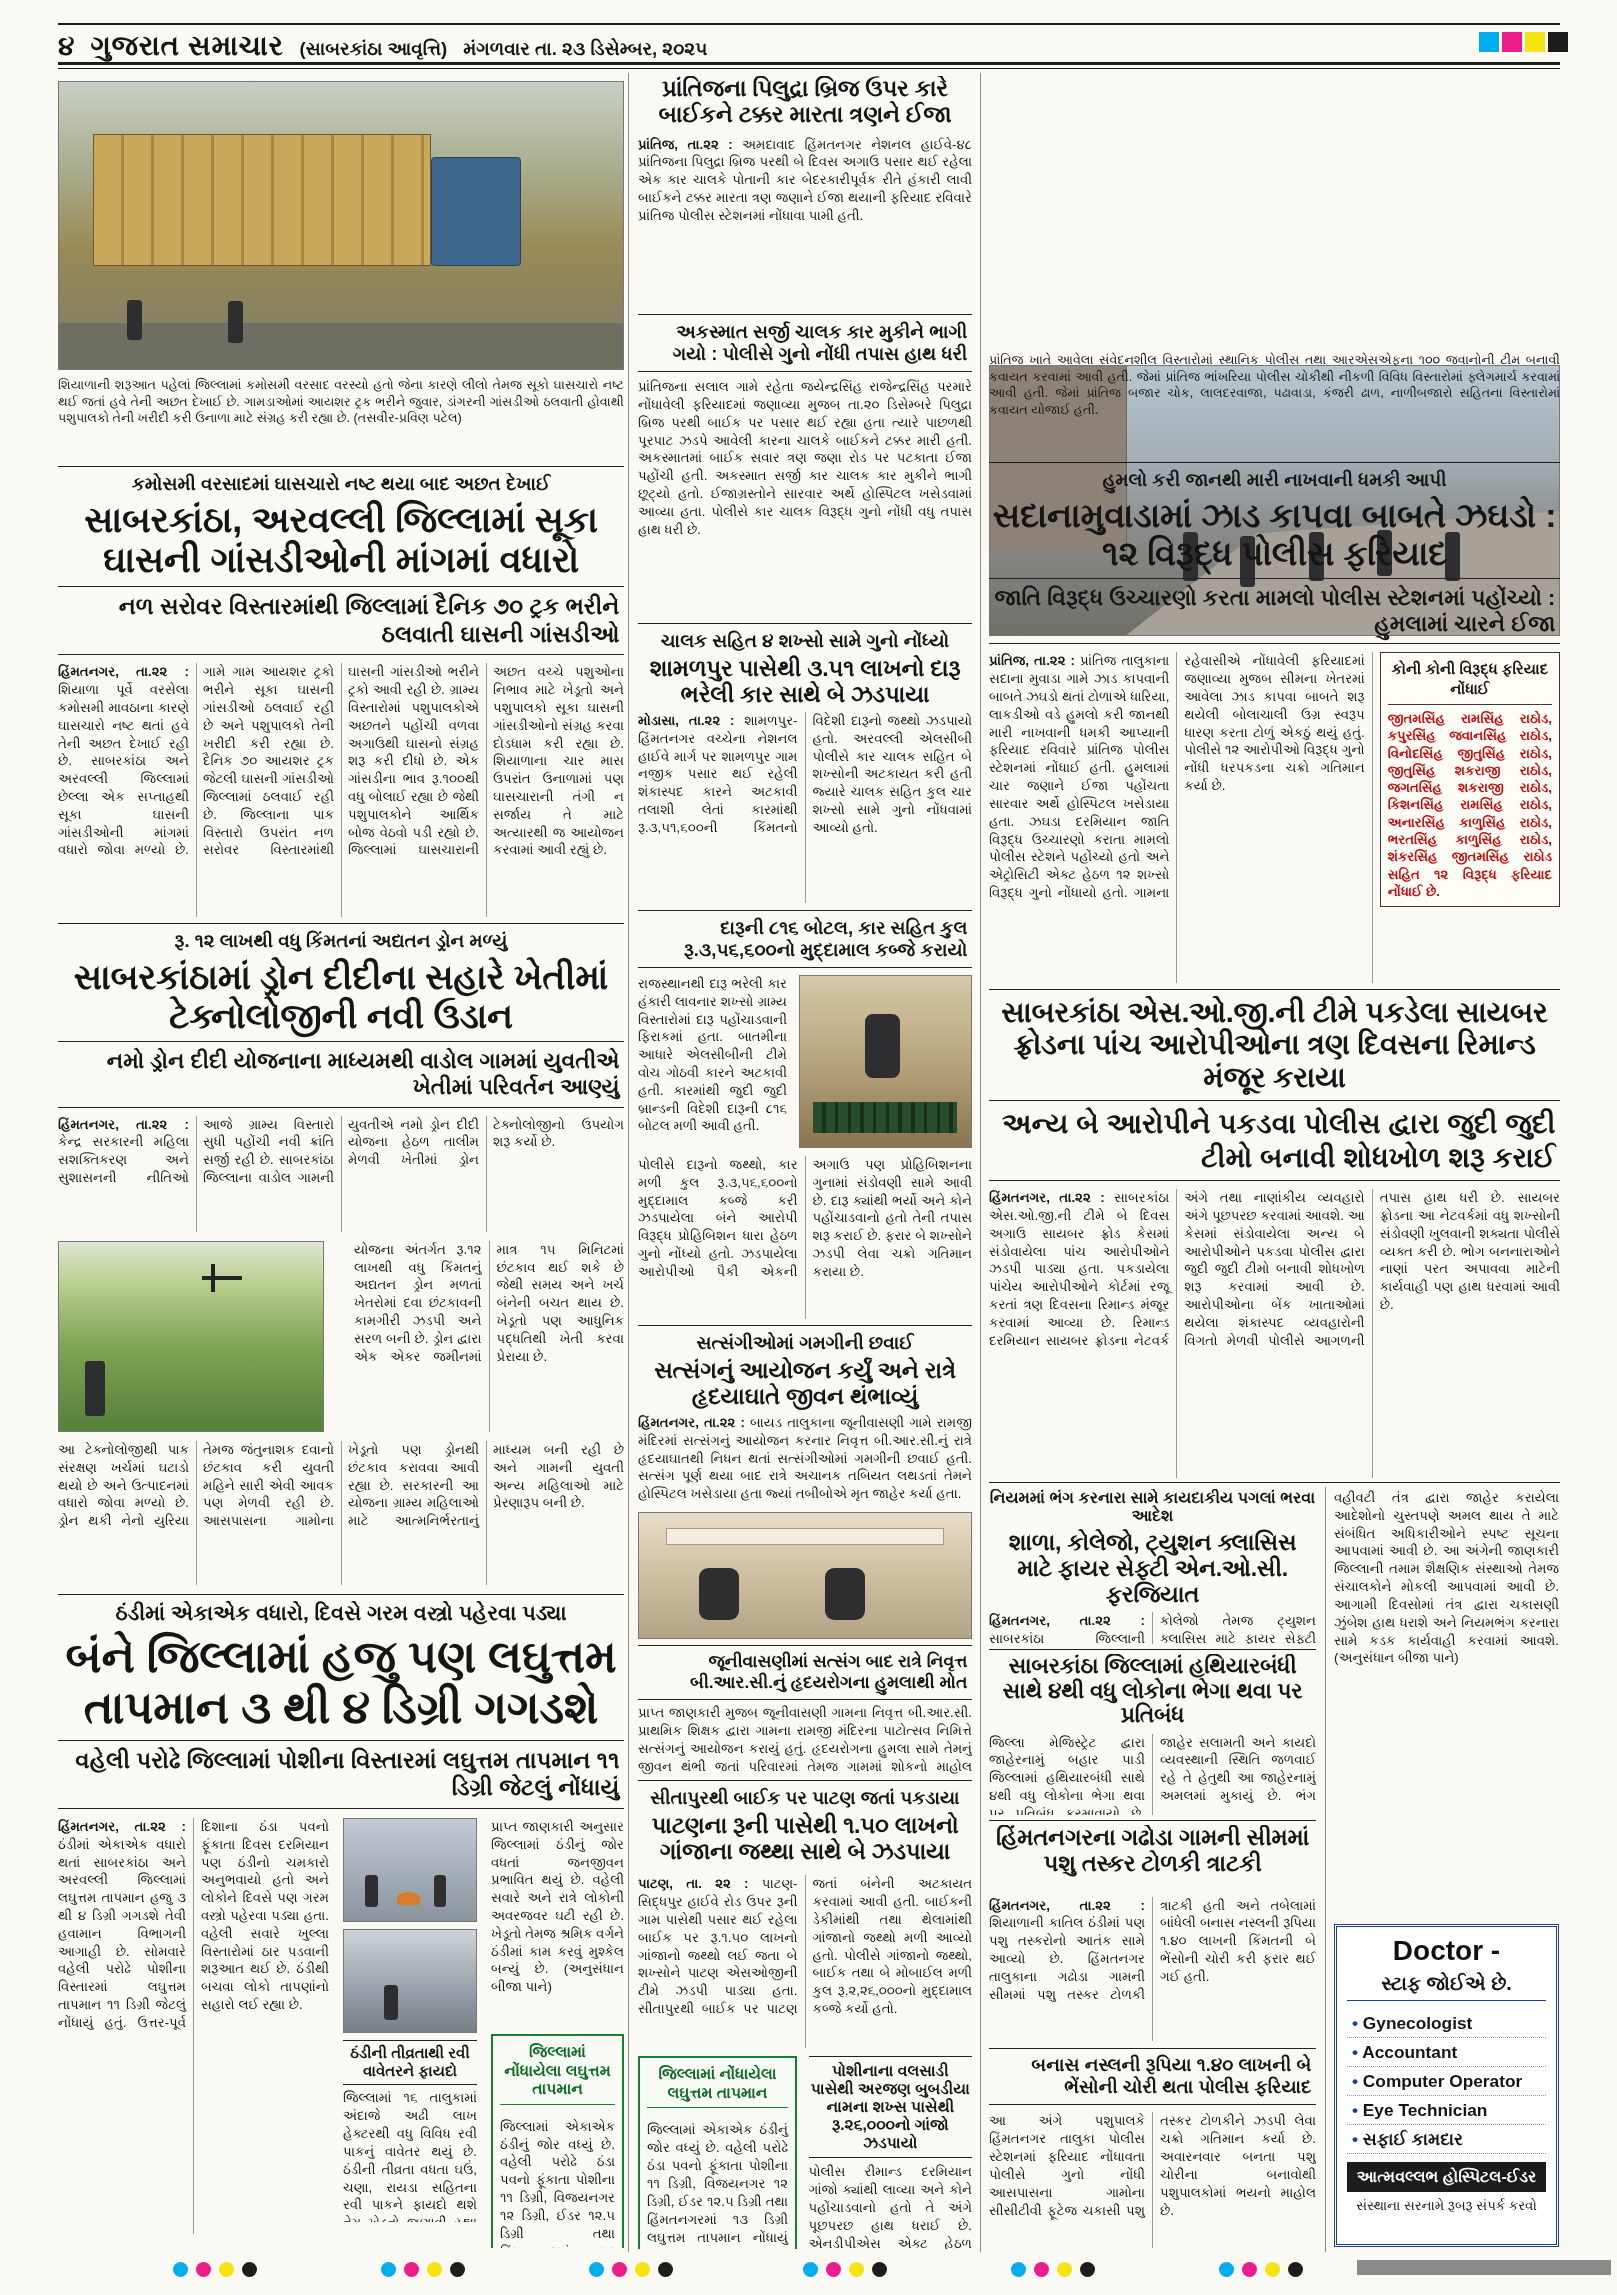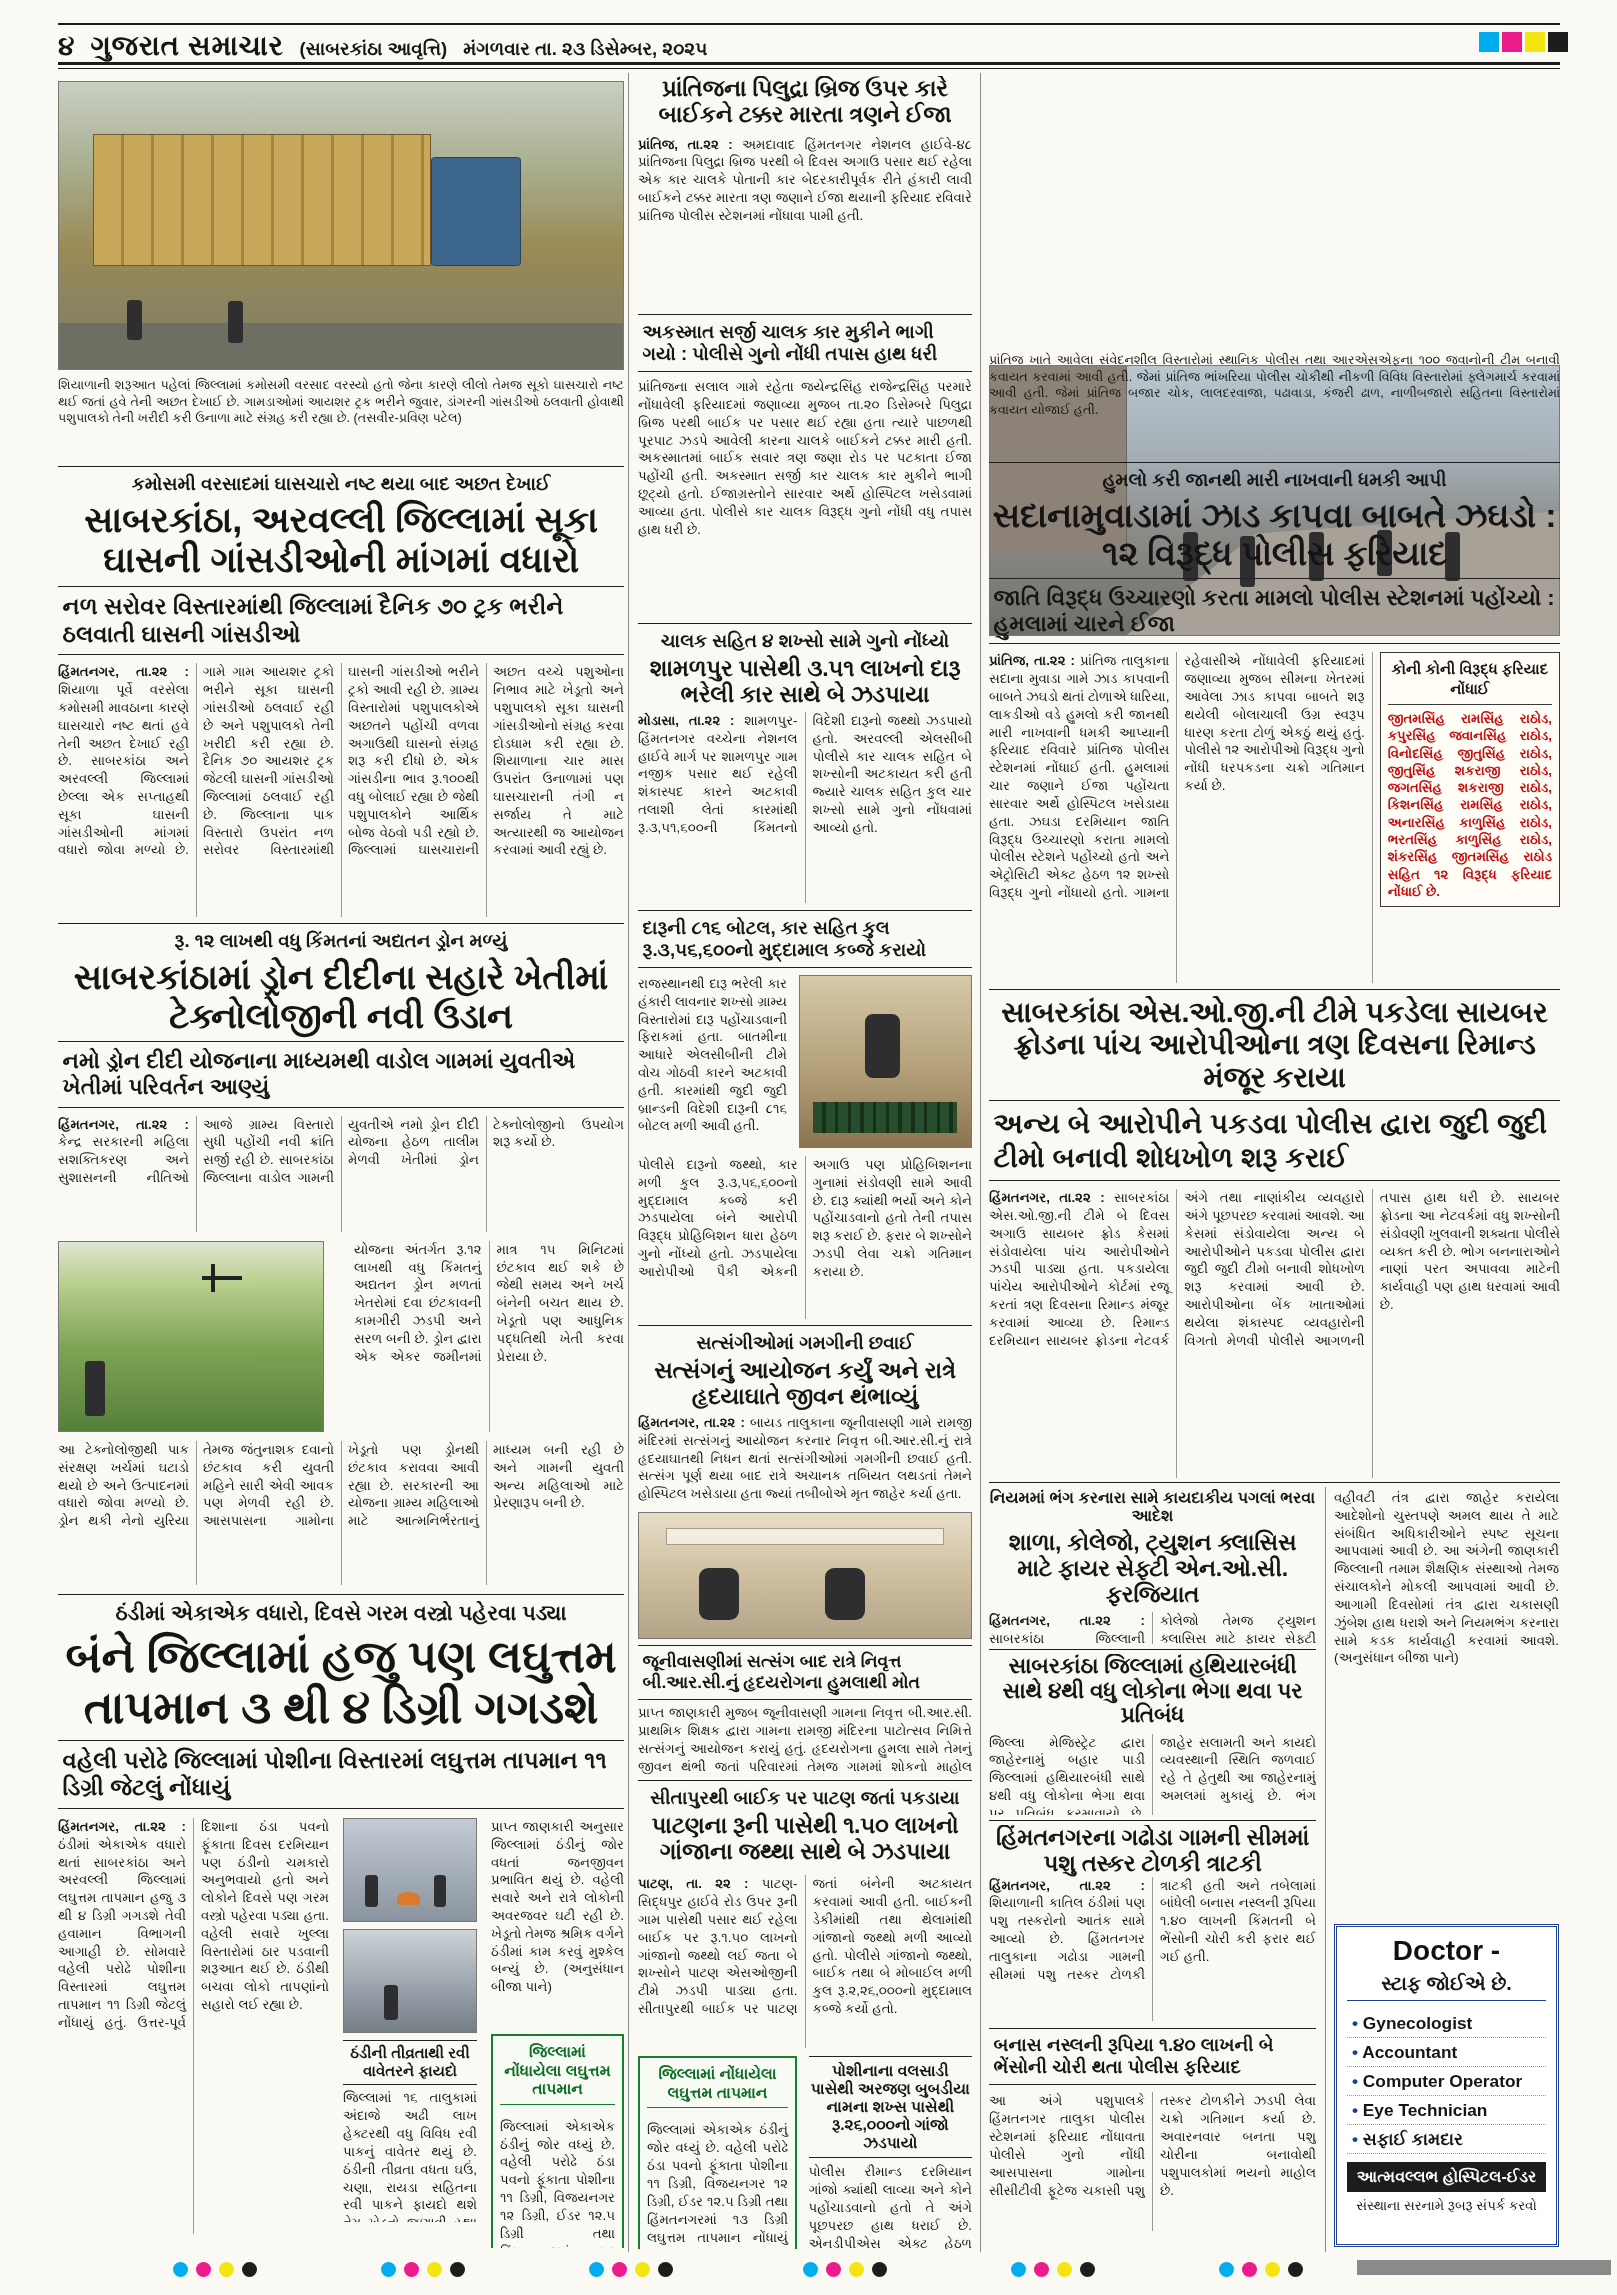--- a/index.html
+++ b/index.html
@@ -5,21 +5,21 @@
   *{margin:0;padding:0;box-sizing:border-box}
   html,body{width:1617px;height:2295px;overflow:hidden}
   body{font-family:"Liberation Sans",sans-serif;background:#dedbd2}
   .page{position:relative;width:1617px;height:2295px;background:#fbf9f4;color:#151515}
   .abs{position:absolute}
   .hrule{position:absolute;background:#1c1c1c;height:1.2px}
   .vrule{position:absolute;background:#8a8a85;width:1.2px}
   .kicker{font-weight:bold;text-align:center;font-size:18.5px;line-height:1.15}
   .kicker.big{font-size:21px}
   .headline{font-weight:bold;text-align:center;line-height:1.12;letter-spacing:-0.3px}
-  .subhead{font-weight:bold;text-align:left;border-top:1.7px solid #222;border-bottom:1.7px solid #222;padding:5.8px 4.6px;line-height:1.2}
+  .subhead{font-weight:bold;text-align:right;border-top:1.7px solid #222;border-bottom:1.7px solid #222;padding:5.8px 4.6px;line-height:1.2}
   .body-text{font-size:13.3px;line-height:1.34;text-align:justify;overflow:hidden}
   .body-text p{margin:0}
   .dateline{font-weight:bold}
   .cols-2{column-count:2;column-gap:15px;column-rule:0.6px solid #9a9a94}
   .cols-3{column-count:3;column-gap:15px;column-rule:0.6px solid #9a9a94}
   .cols-4{column-count:4;column-gap:14px;column-rule:0.6px solid #9a9a94}
   .photo{position:relative;overflow:hidden;border:0.6px solid #777}
   .caption{font-size:12.7px;line-height:1.3;text-align:justify;overflow:hidden}
   .names-box{border:1.7px solid #3a3a3a;padding:5.8px 7px;margin:4.6px 0;break-inside:avoid;background:#fffdf6}
   .names-box .nb-title{font-weight:bold;font-size:15px;text-align:center;border-bottom:1.2px solid #3a3a3a;padding-bottom:5px;margin-bottom:4.6px}
@@ -275,21 +275,21 @@
     <div class="headline" style="font-size:22px">સાબરકાંઠા જિલ્લામાં હથિયારબંધી સાથે ૪થી વધુ લોકોના ભેગા થવા પર પ્રતિબંધ</div>
     <div class="body-text cols-2" style="height:92px;margin-top:5.8px">
       <p>જિલ્લા મેજિસ્ટ્રેટ દ્વારા જાહેરનામું બહાર પાડી જિલ્લામાં હથિયારબંધી સાથે ૪થી વધુ લોકોના ભેગા થવા પર પ્રતિબંધ ફરમાવાયો છે. જાહેર સલામતી અને કાયદો વ્યવસ્થાની સ્થિતિ જળવાઈ રહે તે હેતુથી આ જાહેરનામું અમલમાં મુકાયું છે. ભંગ કરનારા સામે કાયદેસરની કાર્યવાહી કરવામાં આવશે.</p>
     </div>
   </div>
 
   <div class="hrule" style="left:989px;top:1820px;width:327px"></div>
 
   <div class="abs" style="left:989px;top:1825px;width:327px;height:423px;overflow:hidden">
     <div class="headline" style="font-size:23px">હિંમતનગરના ગઢોડા ગામની સીમમાં પશુ તસ્કર ટોળકી ત્રાટકી</div>
-    <div class="body-text cols-2" style="height:144px;margin-top:0">
+    <div class="body-text cols-2" style="height:144px;margin-top:20px">
       <p><span class="dateline">હિંમતનગર, તા.૨૨ :</span> <span>શિયાળાની કાતિલ ઠંડીમાં પણ પશુ તસ્કરોનો આતંક સામે આવ્યો છે. હિંમતનગર તાલુકાના ગઢોડા ગામની સીમમાં પશુ તસ્કર ટોળકી ત્રાટકી હતી અને તબેલામાં બાંધેલી બનાસ નસ્લની રૂપિયા ૧.૪૦ લાખની કિંમતની બે ભેંસોની ચોરી કરી ફરાર થઈ ગઈ હતી.</span></p>
     </div>
     <div class="subhead" style="font-size:18.5px;margin:7px 0">બનાસ નસ્લની રૂપિયા ૧.૪૦ લાખની બે ભેંસોની ચોરી થતા પોલીસ ફરિયાદ</div>
     <div class="body-text cols-2" style="height:139px">
       <p>આ અંગે પશુપાલકે હિંમતનગર તાલુકા પોલીસ સ્ટેશનમાં ફરિયાદ નોંધાવતા પોલીસે ગુનો નોંધી આસપાસના ગામોના સીસીટીવી ફૂટેજ ચકાસી પશુ તસ્કર ટોળકીને ઝડપી લેવા ચક્રો ગતિમાન કર્યા છે. અવારનવાર બનતા પશુ ચોરીના બનાવોથી પશુપાલકોમાં ભયનો માહોલ છે.</p>
     </div>
   </div>
 
   <div class="abs" style="left:1334px;top:1489px;width:225px;height:427px;overflow:hidden">
     <div class="body-text" style="height:422px">

